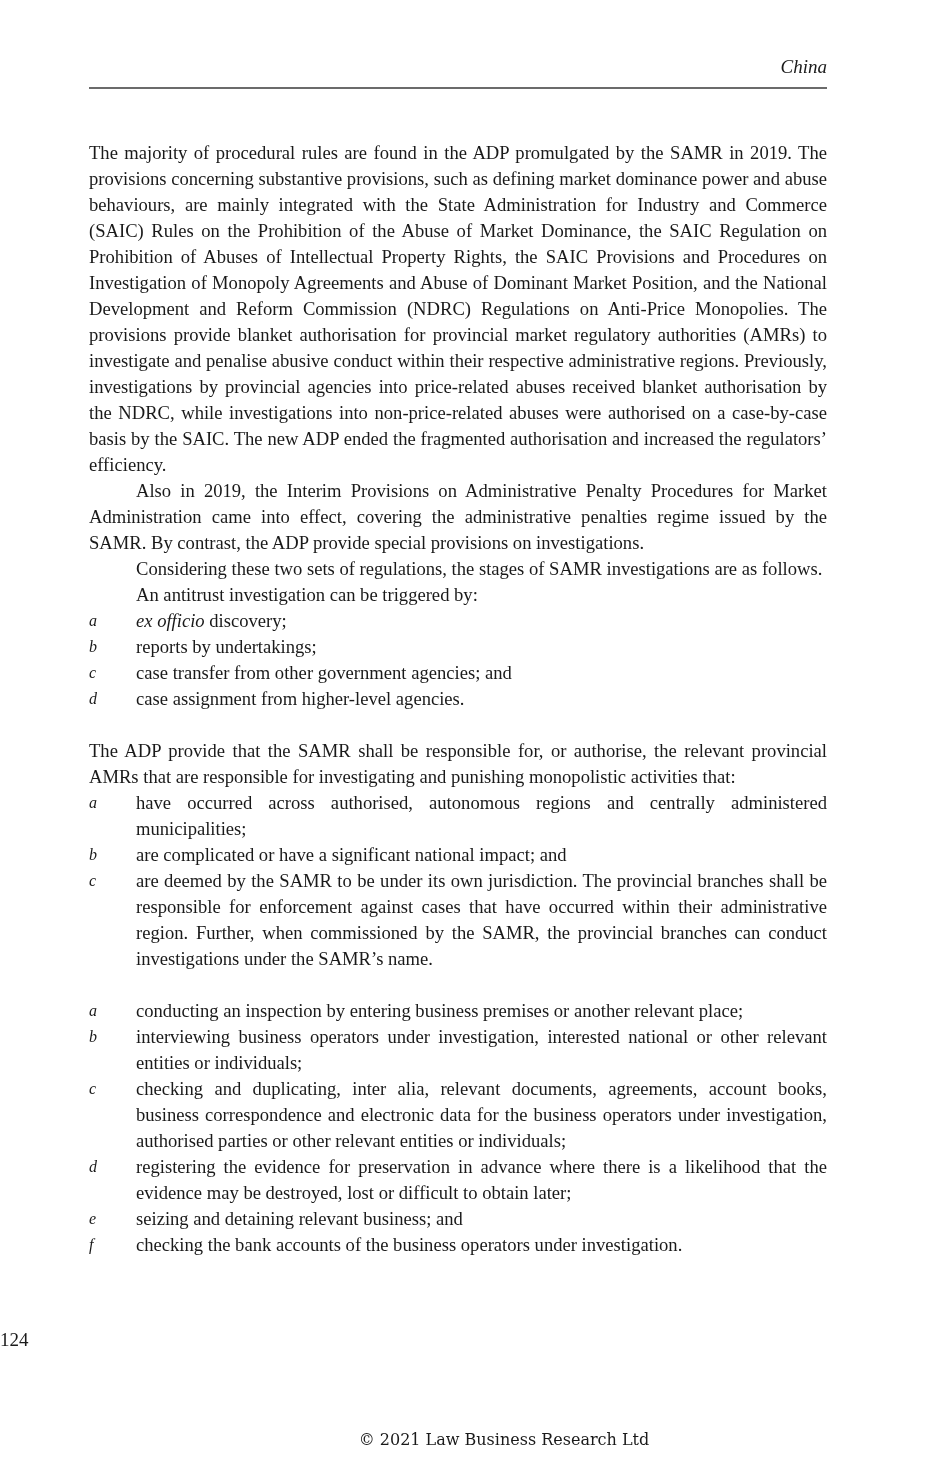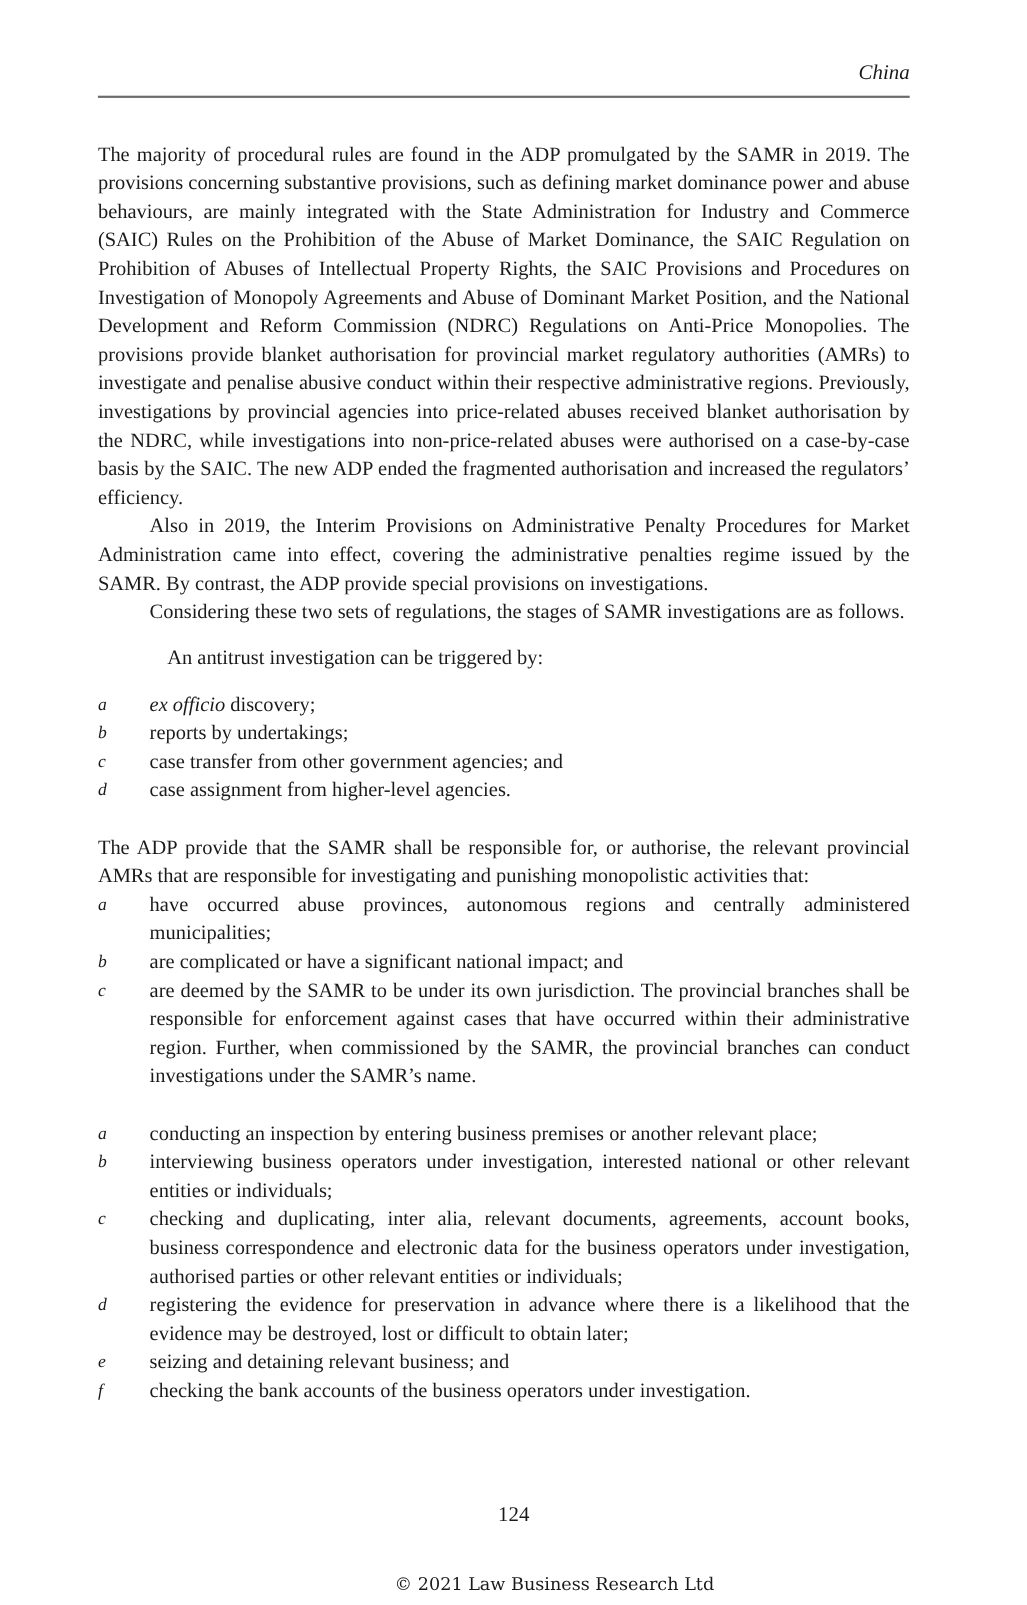--- a/index.html
+++ b/index.html
@@ -19,30 +19,30 @@
     .content {
       position: absolute; left: 89px; top: 112px; width: 738px;
       font-size: 18.6px; line-height: 26px;
     }
     .section-heading {
       font-weight: bold; font-size: 19px; line-height: 26px; margin: 0 0 0 0;
       display: flex;
     }
     .section-heading .num { width: 47px; }
     .para { margin: 0; text-align: justify; text-align-last: left; }
-    .para.first { margin-top: 4px; }
+    .para.first { margin-top: 16px; }
     .indent { text-indent: 47px; }
-    .lead-in { margin: 16px; padding-left: 47px; }
+    .lead-in { margin: 0; padding-left: 47px; }
     .list { margin: 0; padding: 0; list-style: none; }
     .list li { display: flex; margin: 0; }
     .list .marker { width: 47px; flex: 0 0 47px; font-style: italic; font-size: 16px; line-height: 26px; }
     .list .text { flex: 1; text-align: justify; text-align-last: left; }
     .gap { height: 26px; }
     .page-number {
-      position: absolute; left: 0; width: 934px; top: 1366px; text-align: center;
+      position: absolute; left: 0; width: 934px; top: 1328px; text-align: left;
       font-size: 19px; line-height: 24px;
     }
     .copyright {
       position: absolute; left: 0; width: 934px; top: 1429px; text-align: center;
       font-size: 16px; line-height: 22px; font-family: "DejaVu Serif", serif; padding-left: 37px;
     }
   </style>
 </head>
 <body>
 
@@ -75,21 +75,21 @@
       <span class="text">case assignment from higher-level agencies.</span>
     </li>
   </ul>
 
   <div class="gap"></div>
 
   <p class="para">The ADP provide that the SAMR shall be responsible for, or authorise, the relevant provincial AMRs that are responsible for investigating and punishing monopolistic activities that:</p>
   <ul class="list">
     <li>
       <span class="marker">a</span>
-      <span class="text">have occurred abuse provinces, autonomous regions and centrally administered municipalities;</span>
+      <span class="text">have occurred across authorised, autonomous regions and centrally administered municipalities;</span>
     </li>
     <li>
       <span class="marker">b</span>
       <span class="text">are complicated or have a significant national impact; and</span>
     </li>
     <li>
       <span class="marker">c</span>
       <span class="text">are deemed by the SAMR to be under its own jurisdiction. The provincial branches shall be responsible for enforcement against cases that have occurred within their administrative region. Further, when commissioned by the SAMR, the provincial branches can conduct investigations under the SAMR’s name.</span>
     </li>
   </ul>

